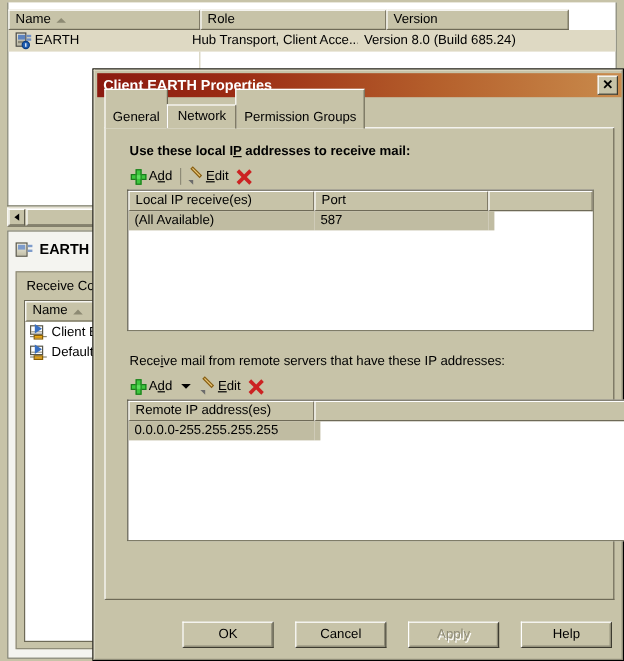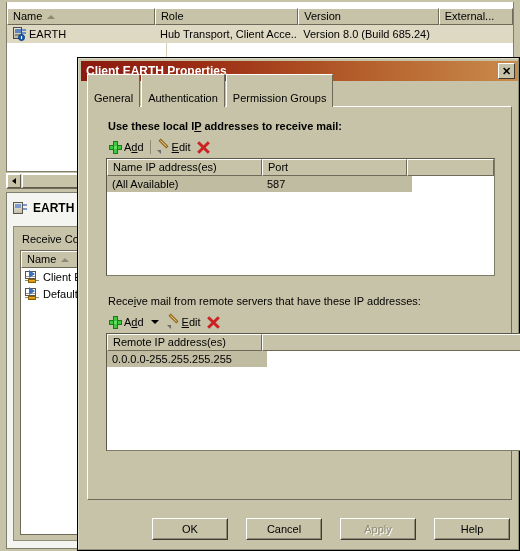--- a/index.html
+++ b/index.html
@@ -579,23 +579,20 @@
       <div class="lv-header">
         <div class="lv-col" style="width:160px">
           <span>Name</span>
           <span class="sort-asc"></span>
         </div>
         <div class="lv-col" style="width:155px">
           <span>Role</span>
         </div>
         <div class="lv-col" style="width:152px">
           <span>Version</span>
-        </div>
-        <div class="lv-col" style="width:80px">
-          <span>External...</span>
         </div>
       </div>
 
       <div class="lv-row">
         <div class="lv-cell" style="width:160px">
           <span class="icon-server">
             <span class="box"></span>
               <span class="scr"></span>
               <span class="scr2"></span>
             <span class="plug"></span>
@@ -674,22 +671,22 @@
       <span class="title-spacer"></span>
       <span class="close-btn">
         <span>✕</span>
       </span>
     </div>
 
     <div class="tabstrip">
       <div class="tab">
         <span>General</span>
       </div>
-      <div class="tab">
-        <span>Authentication</span>
+      <div class="tab selected">
+        <span>Network</span>
       </div>
       <div class="tab">
         <span>Permission Groups</span>
       </div>
     </div>
 
     <div class="tabpage">
 
       <div class="section-label" style="left:20px; top:13px;font-weight:bold;">
         <span>Use these local I</span><span class="u">P</span><span> addresses to receive mail:</span>
@@ -715,21 +712,21 @@
         <div class="tb-item">
           <span class="icon-x">
               <span class="s1"></span>
               <span class="s2"></span>
             </span>
         </div>
       </div>
 
       <div class="listview" style="left:18px; top:51px; width:389px; height:118px;">
         <div class="lv-head">
-          <div class="col" style="width:155px"><span>Name IP address(es)</span></div>
+          <div class="col" style="width:155px"><span>Local IP receive(es)</span></div>
           <div class="col" style="width:145px"><span>Port</span></div>
           <div class="col" style="flex:1"><span></span></div>
         </div>
         <div class="lv-item selected">
           <div class="cell" style="width:155px">(All Available)</div>
           <div class="cell" style="width:145px">587</div>
           <div class="cell" style="width:0px"></div>
         </div>
       </div>
 

